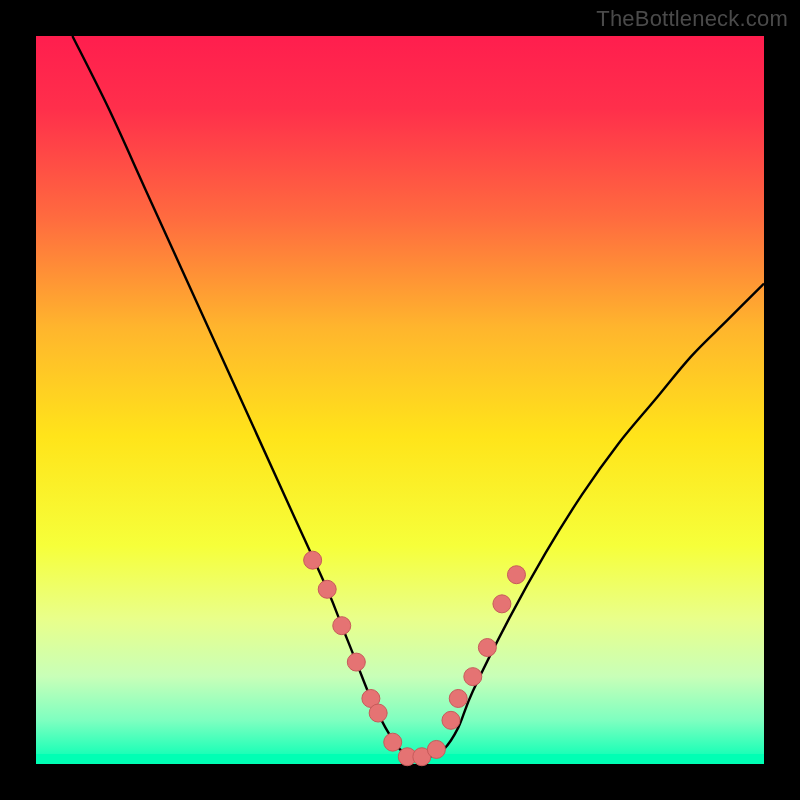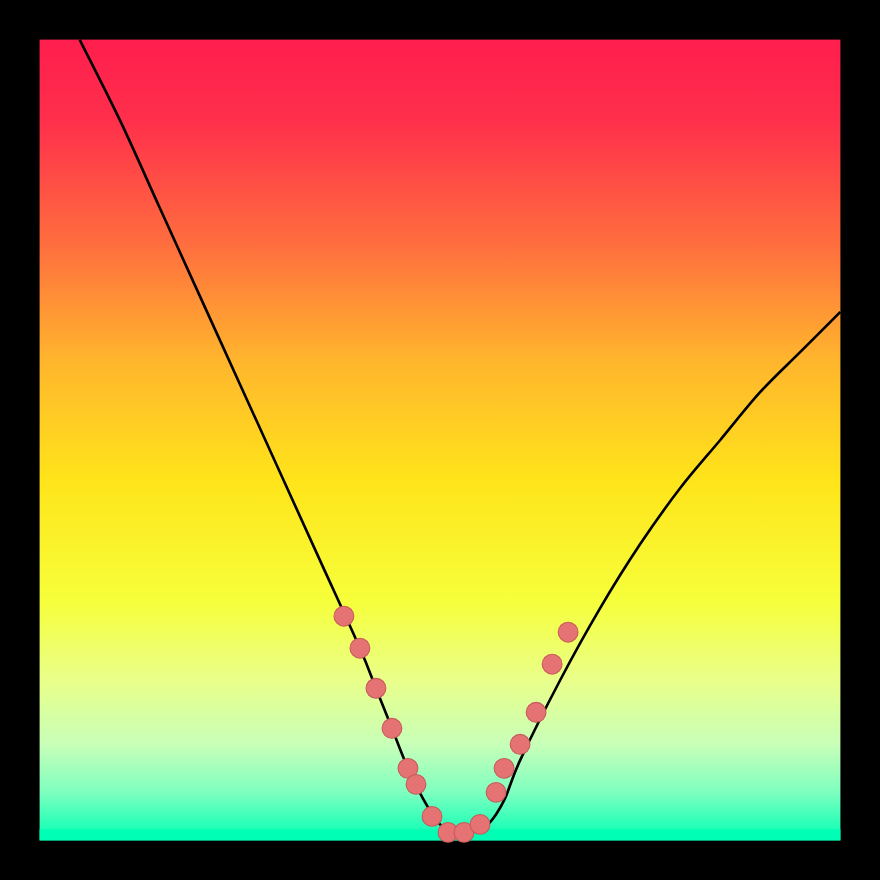--- a/index.html
+++ b/index.html
@@ -30,20 +30,21 @@
     position: absolute;
     top: 0;
     left: 0;
   }
 </style>
 </head>
 <body>
 
 <div class="frame">
 
+  <div class="watermark">TheBottleneck.com</div>
 
   <svg id="chart-svg" width="800" height="800" viewBox="0 0 800 800">
     <defs>
       <linearGradient id="bg-grad" x1="0" y1="0" x2="0" y2="1">
           <stop offset="0%" stop-color="#ff1e4e"></stop>
           <stop offset="10%" stop-color="#ff2f4b"></stop>
           <stop offset="25%" stop-color="#ff6b3f"></stop>
           <stop offset="40%" stop-color="#ffb52d"></stop>
           <stop offset="55.00000000000001%" stop-color="#ffe41a"></stop>
           <stop offset="70%" stop-color="#f6ff3a"></stop>

